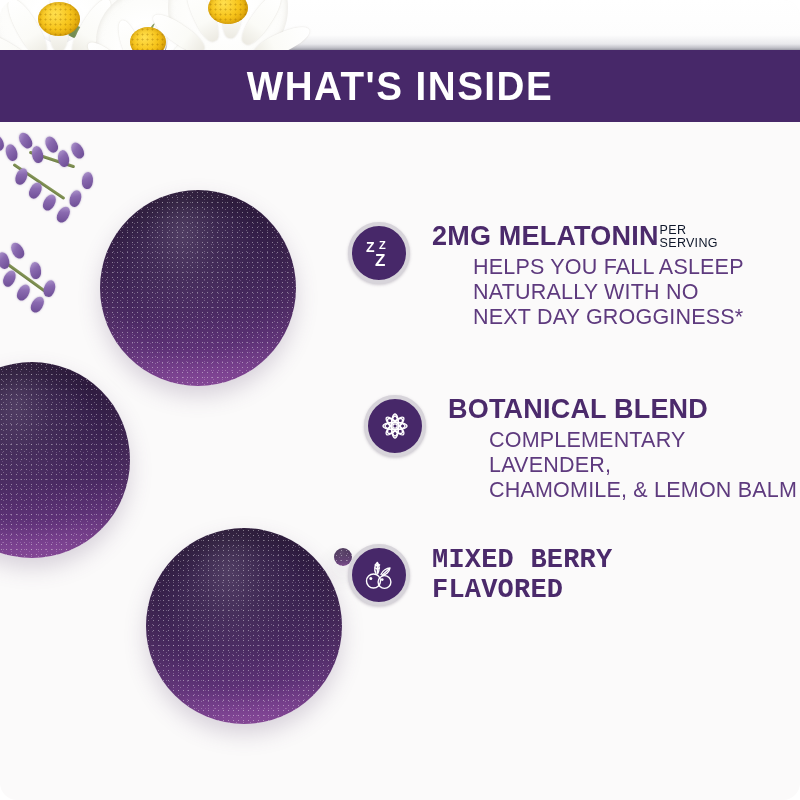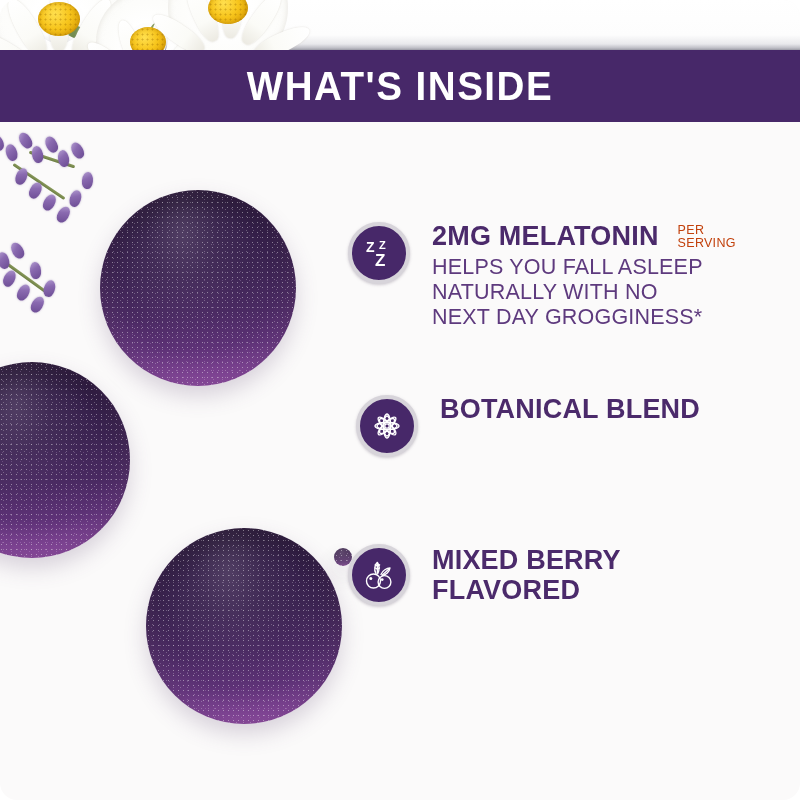--- a/index.html
+++ b/index.html
@@ -168,40 +168,41 @@
   }
   .feature-text { margin-left: 22px; padding-top: 1px; }
   .feature-head {
     color: #4b2a6b;
     font-size: 27px;
     font-weight: bold;
     letter-spacing: 0.2px;
     line-height: 1.02;
     white-space: nowrap;
   }
-  .feature-head.two-line { white-space: normal; }
+  .feature-head.two-line { white-space: normal; font-family: Liberation Mono, monospace; }
   .sup {
     font-size: 12.5px;
     font-weight: normal;
-    color: #c2410c;
+    color: #0f172a;
     letter-spacing: .3px;
     line-height: 1.05;
     display: inline-block;
     vertical-align: top;
-    margin-left: 19px;
+    margin-left: 1px;
     margin-top: 1px;
     white-space: pre-line;
   }
   .feature-body {
     color: #5e3a7e;
     font-size: 21.5px;
     line-height: 1.17;
     letter-spacing: .2px;
     margin-top: 4px;
     white-space: pre-line;
+    margin-left: 41px;
   }
   .head-row { display: flex; align-items: center; }
 
   
   .disclaimer {
     position: absolute;
     left: 36px;
     top: 736px;
     width: 728px;
     height: 30px;
@@ -318,21 +319,21 @@
           <div class="feature-head">2MG MELATONIN</div>
           <div class="sup">PER
 SERVING</div>
         </div>
         <div class="feature-body">HELPS YOU FALL ASLEEP
 NATURALLY WITH NO
 NEXT DAY GROGGINESS*</div>
       </div>
     </div>
 
-    <div class="feature" style="top:173px; left:8px;">
+    <div class="feature" style="top:173px; left:16px;">
       <div class="icon-badge">
         <svg width="40" height="40" viewBox="0 0 40 40" aria-hidden="true">
           <g fill="none" stroke="#ffffff" stroke-width="1.3">
             <g transform="translate(20,20)">
               <ellipse rx="3.6" ry="11" cy="-1"></ellipse>
               <ellipse rx="3.6" ry="11" cy="-1" transform="rotate(45)"></ellipse>
               <ellipse rx="3.6" ry="11" cy="-1" transform="rotate(90)"></ellipse>
               <ellipse rx="3.6" ry="11" cy="-1" transform="rotate(135)"></ellipse>
               <ellipse rx="3.6" ry="11" cy="-1" transform="rotate(180)"></ellipse>
               <ellipse rx="3.6" ry="11" cy="-1" transform="rotate(225)"></ellipse>
@@ -340,20 +341,22 @@
               <ellipse rx="3.6" ry="11" cy="-1" transform="rotate(315)"></ellipse>
               <circle r="2.2"></circle>
             </g>
           </g>
         </svg>
       </div>
       <div class="feature-text">
         <div class="head-row">
           <div class="feature-head">BOTANICAL BLEND</div>
         </div>
+        <div class="feature-body">COMPLEMENTARY LAVENDER,
+CHAMOMILE, &amp; LEMON BALM</div>
       </div>
     </div>
 
     <div class="feature" style="top:322px; left:0px;">
       <div class="icon-badge">
         <svg width="40" height="40" viewBox="0 0 40 40" aria-hidden="true">
           <g fill="none" stroke="#ffffff" stroke-width="1.4" stroke-linecap="round" stroke-linejoin="round">
             <circle cx="14.5" cy="26" r="7"></circle>
             <circle cx="25.5" cy="27" r="6.4"></circle>
             <circle cx="11.8" cy="23.4" r="1.5" fill="#ffffff" stroke="none"></circle>

